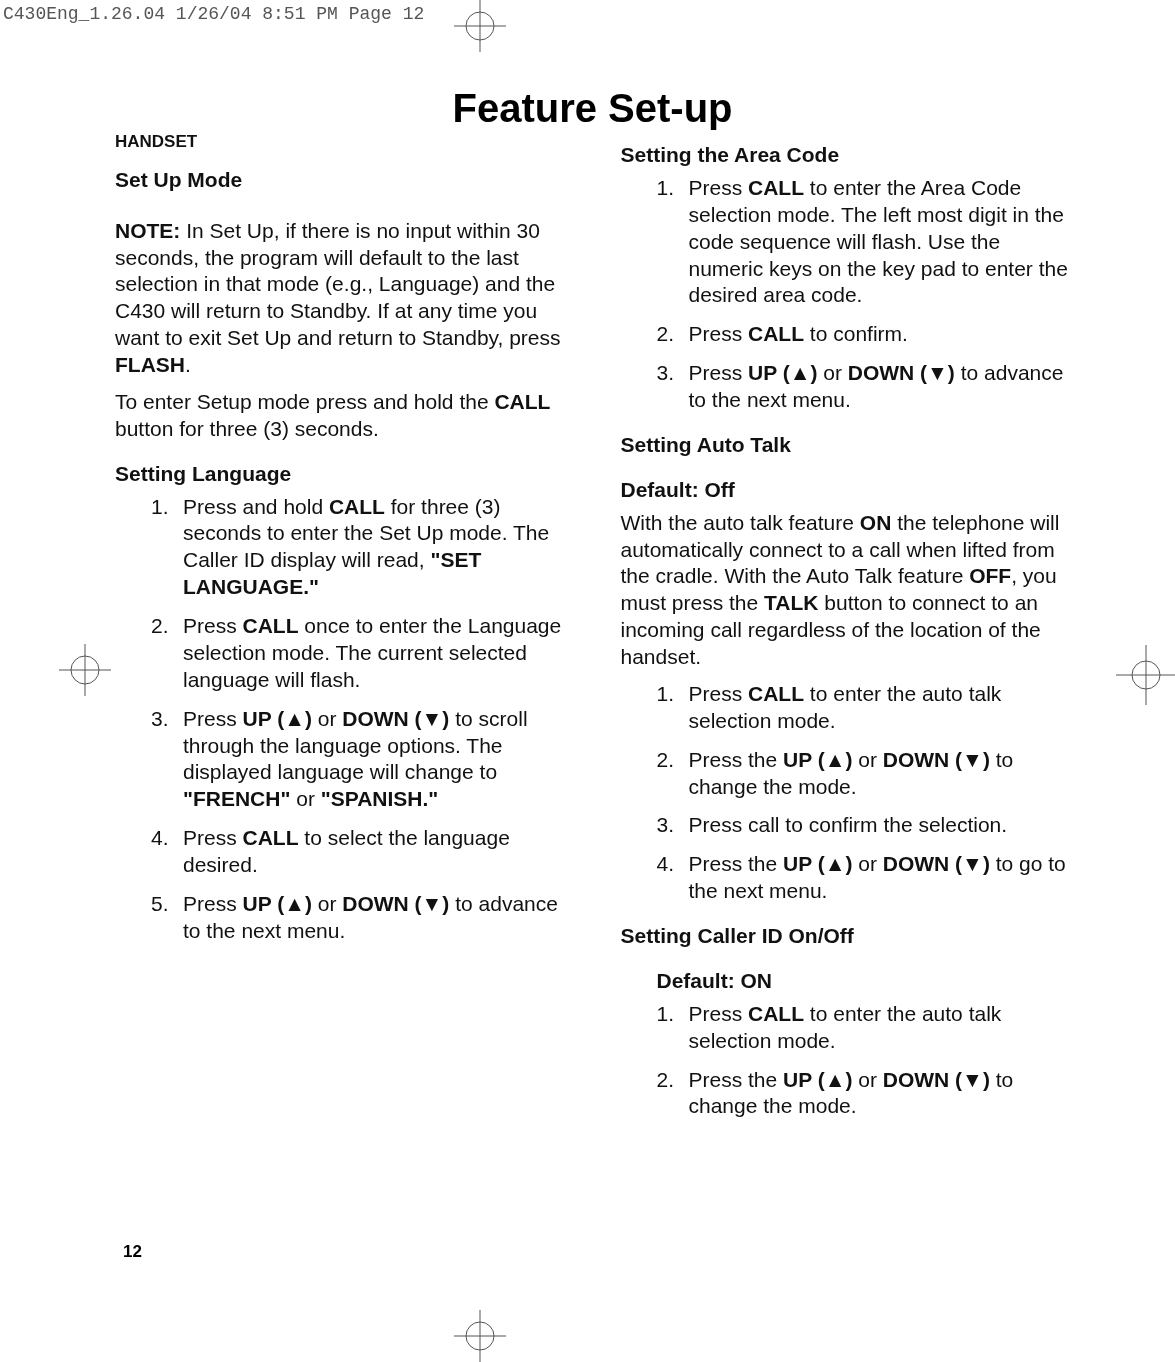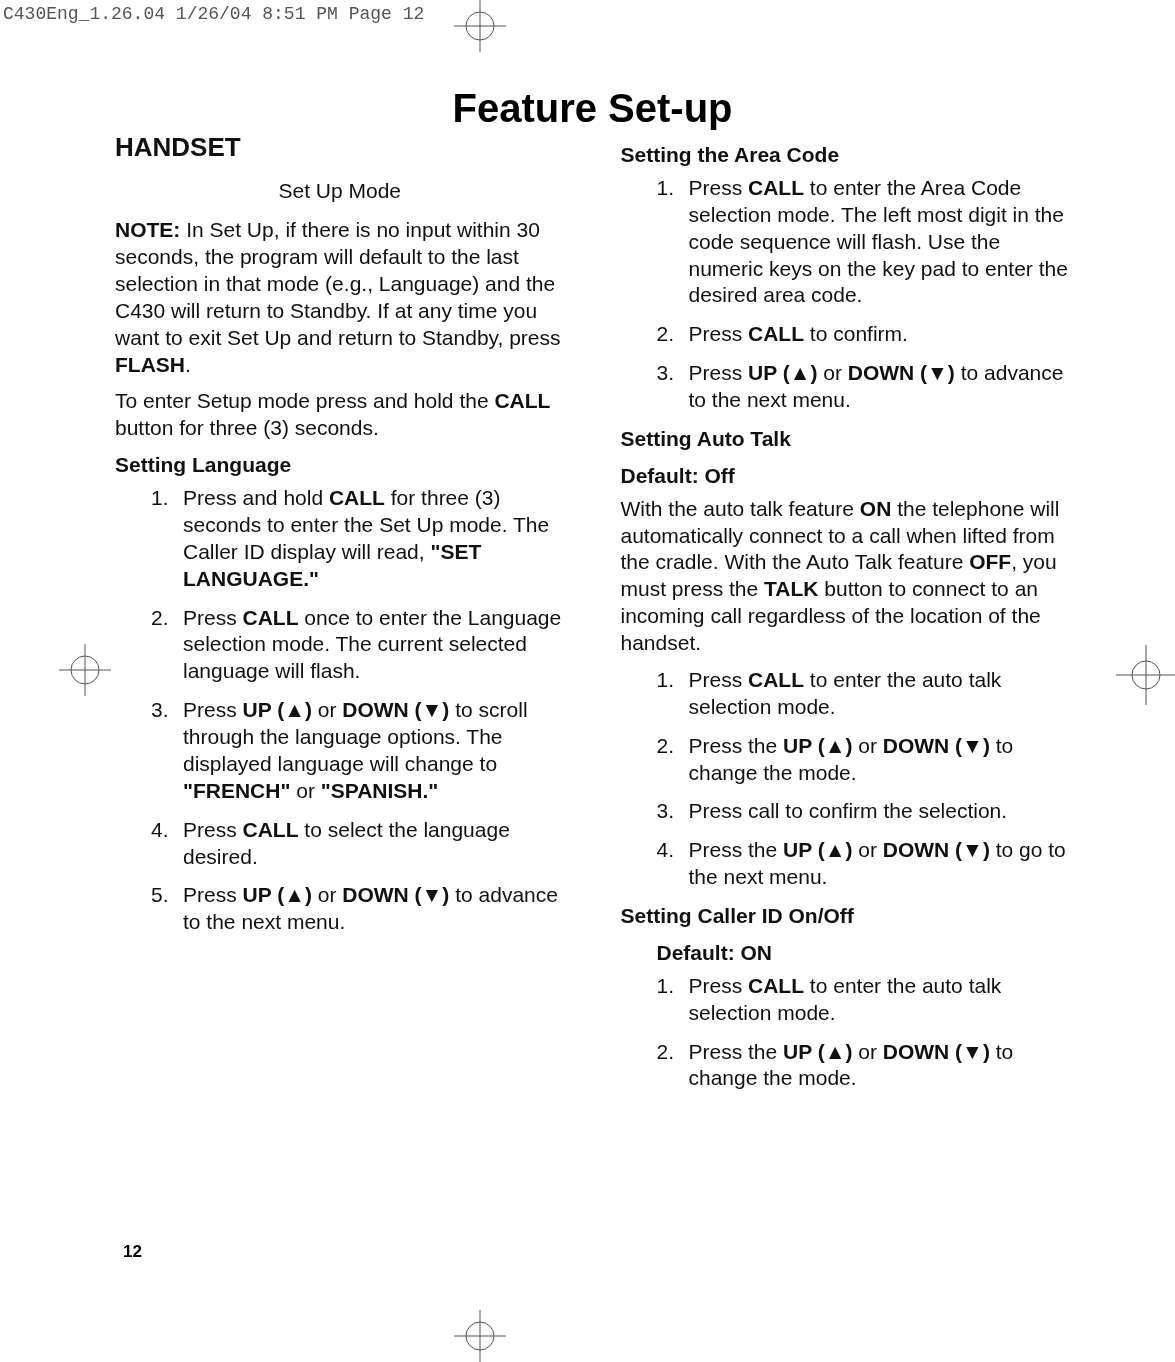--- a/index.html
+++ b/index.html
@@ -64,23 +64,23 @@
     flex: 1;
   }
   .col {
     flex: 1;
     font-family: Arial, sans-serif;
     font-size: 21px;
     line-height: 1.28;
     color: #111;
   }
 
-  .h-main { font-size: 26px; font-weight: bold; margin-bottom: 14px; }
-  .h-sub  { font-size: 21px; font-weight: normal; margin-top: 14px; margin-bottom: 12px; text-align: center; }
-  .h-sub2 { font-size: 21px; font-weight: bold; margin-top: 10px; margin-bottom: 6px; }
+  .h-main { font-size: 17px; font-weight: bold; margin-bottom: 14px; }
+  .h-sub  { font-size: 21px; font-weight: bold; margin-top: 14px; margin-bottom: 24px; }
+  .h-sub2 { font-size: 21px; font-weight: bold; margin-top: 18px; margin-bottom: 6px; }
 
   p { margin-bottom: 10px; font-weight: normal; }
 
   ol.steps {
     list-style: none;
     padding-left: 36px;
     margin-bottom: 6px;
   }
   ol.steps li {
     display: flex;

